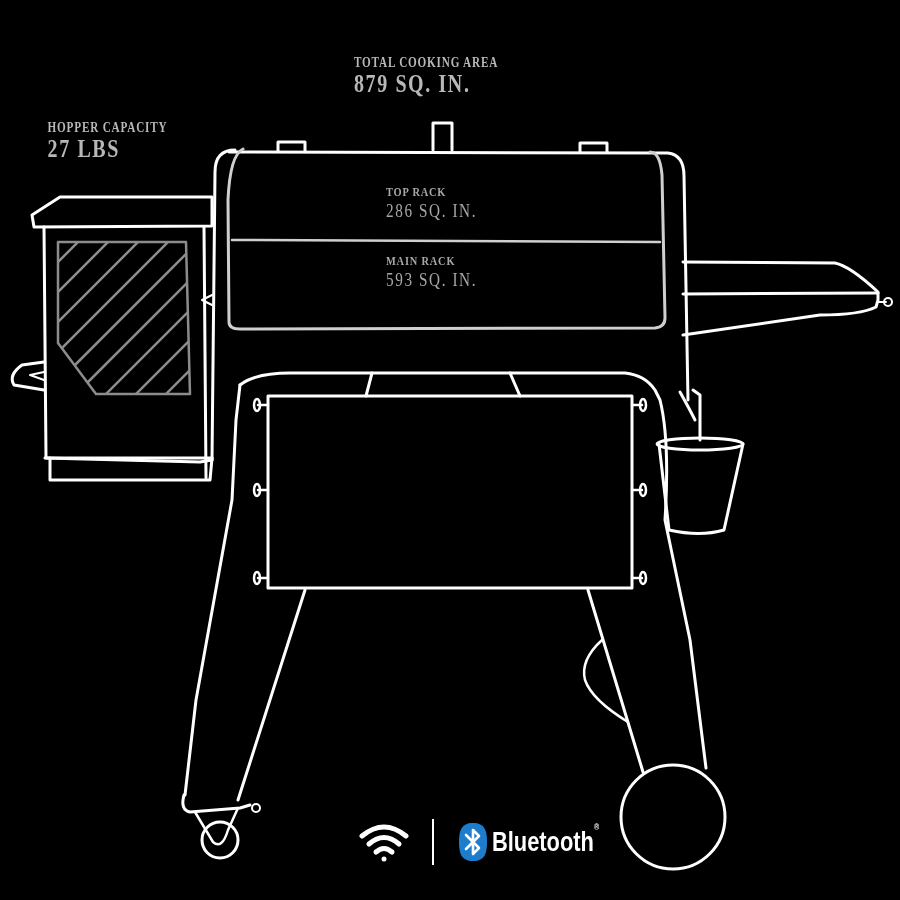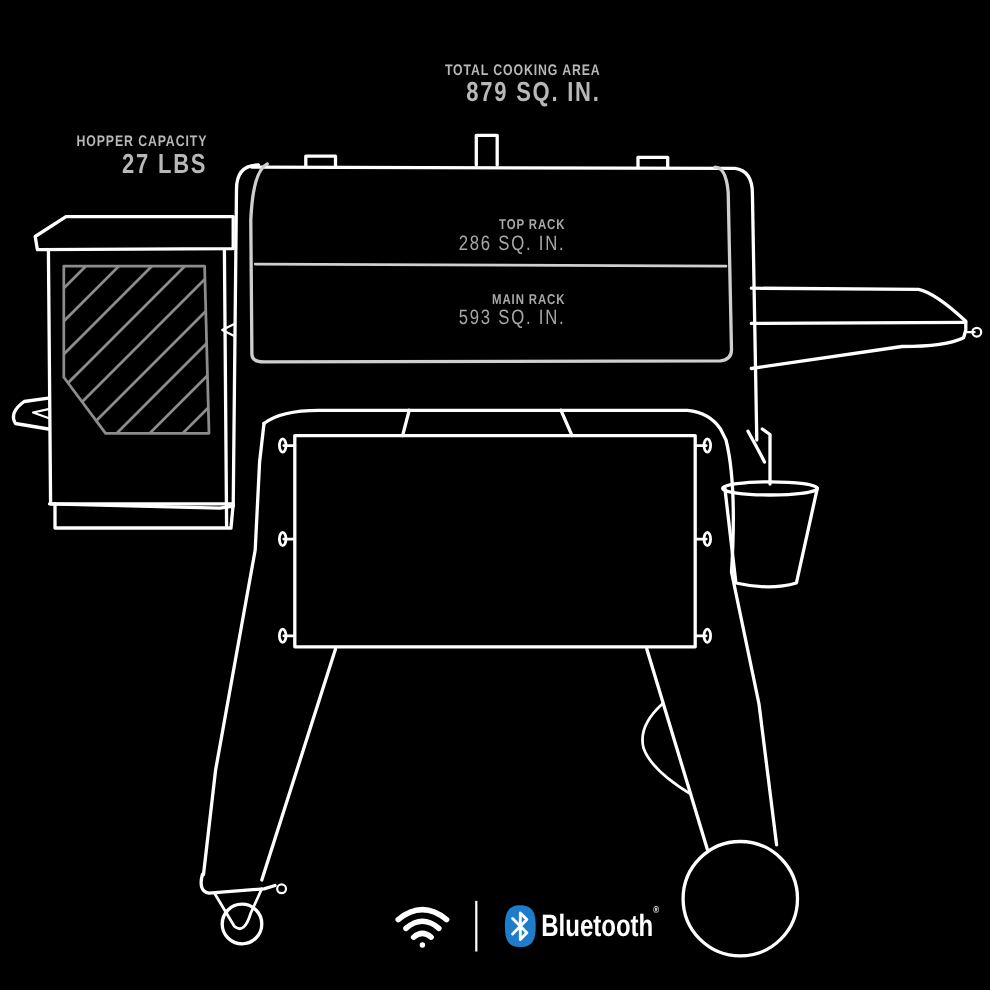--- a/index.html
+++ b/index.html
@@ -1,25 +1,25 @@
 <!DOCTYPE html>
 <html><head>
 <meta charset="utf-8">
 <style>
   html, body { margin:0; padding:0; background:#000; }
   body { width:900px; height:900px; position:relative; overflow:hidden; font-family:"Liberation Sans", sans-serif; }
-  .label { position:absolute; text-align:right; color:#b8b8b8; font-family:Liberation Sans, sans-serif; font-stretch:condensed; letter-spacing:1px; }
+  .label { position:absolute; text-align:left; color:#b8b8b8; font-family:Liberation Serif, serif; font-stretch:condensed; letter-spacing:1px; }
   .label .title { display:block; font-size:14px; font-weight:bold; transform:scaleX(0.8); }
   .label .value { display:block; font-size:25px; font-weight:bold; line-height:26px; transform:scaleX(0.8); letter-spacing:2px; }
   .label.small .title { font-size:13px; color:#a8a8a8; }
   .label.small .value { font-size:19px; line-height:22px; color:#a8a8a8; font-weight:normal; letter-spacing:2px;}
   #total { left:330px; top:55px; width:240px; }
   #hopper { left:30px; top:120px; width:176px; }
-  #toprack { left:370px; top:196px; width:160px; }
-  #mainrack { left:370px; top:264px; width:160px; }
+  #toprack { left:370px; top:184px; width:160px; }
+  #mainrack { left:370px; top:253px; width:160px; }
   svg.grill { position:absolute; left:0; top:0; }
   .footer { position:absolute; left:358px; top:818px; height:48px; display:flex; align-items:center; }
   .wifi { width:52px; height:40px; }
   .divider { width:2px; height:46px; background:#fff; margin:0 24px 0 22px; }
   .bt-badge { width:30px; height:40px; }
   .bt-text { color:#fff; font-weight:bold; font-size:28px; margin-left:4px; transform:scaleX(0.78); transform-origin:left center; letter-spacing:0px; }
   .bt-reg { font-size:9px; vertical-align:top; position:relative; top:-4px; }
 </style>
 </head>
 <body>

